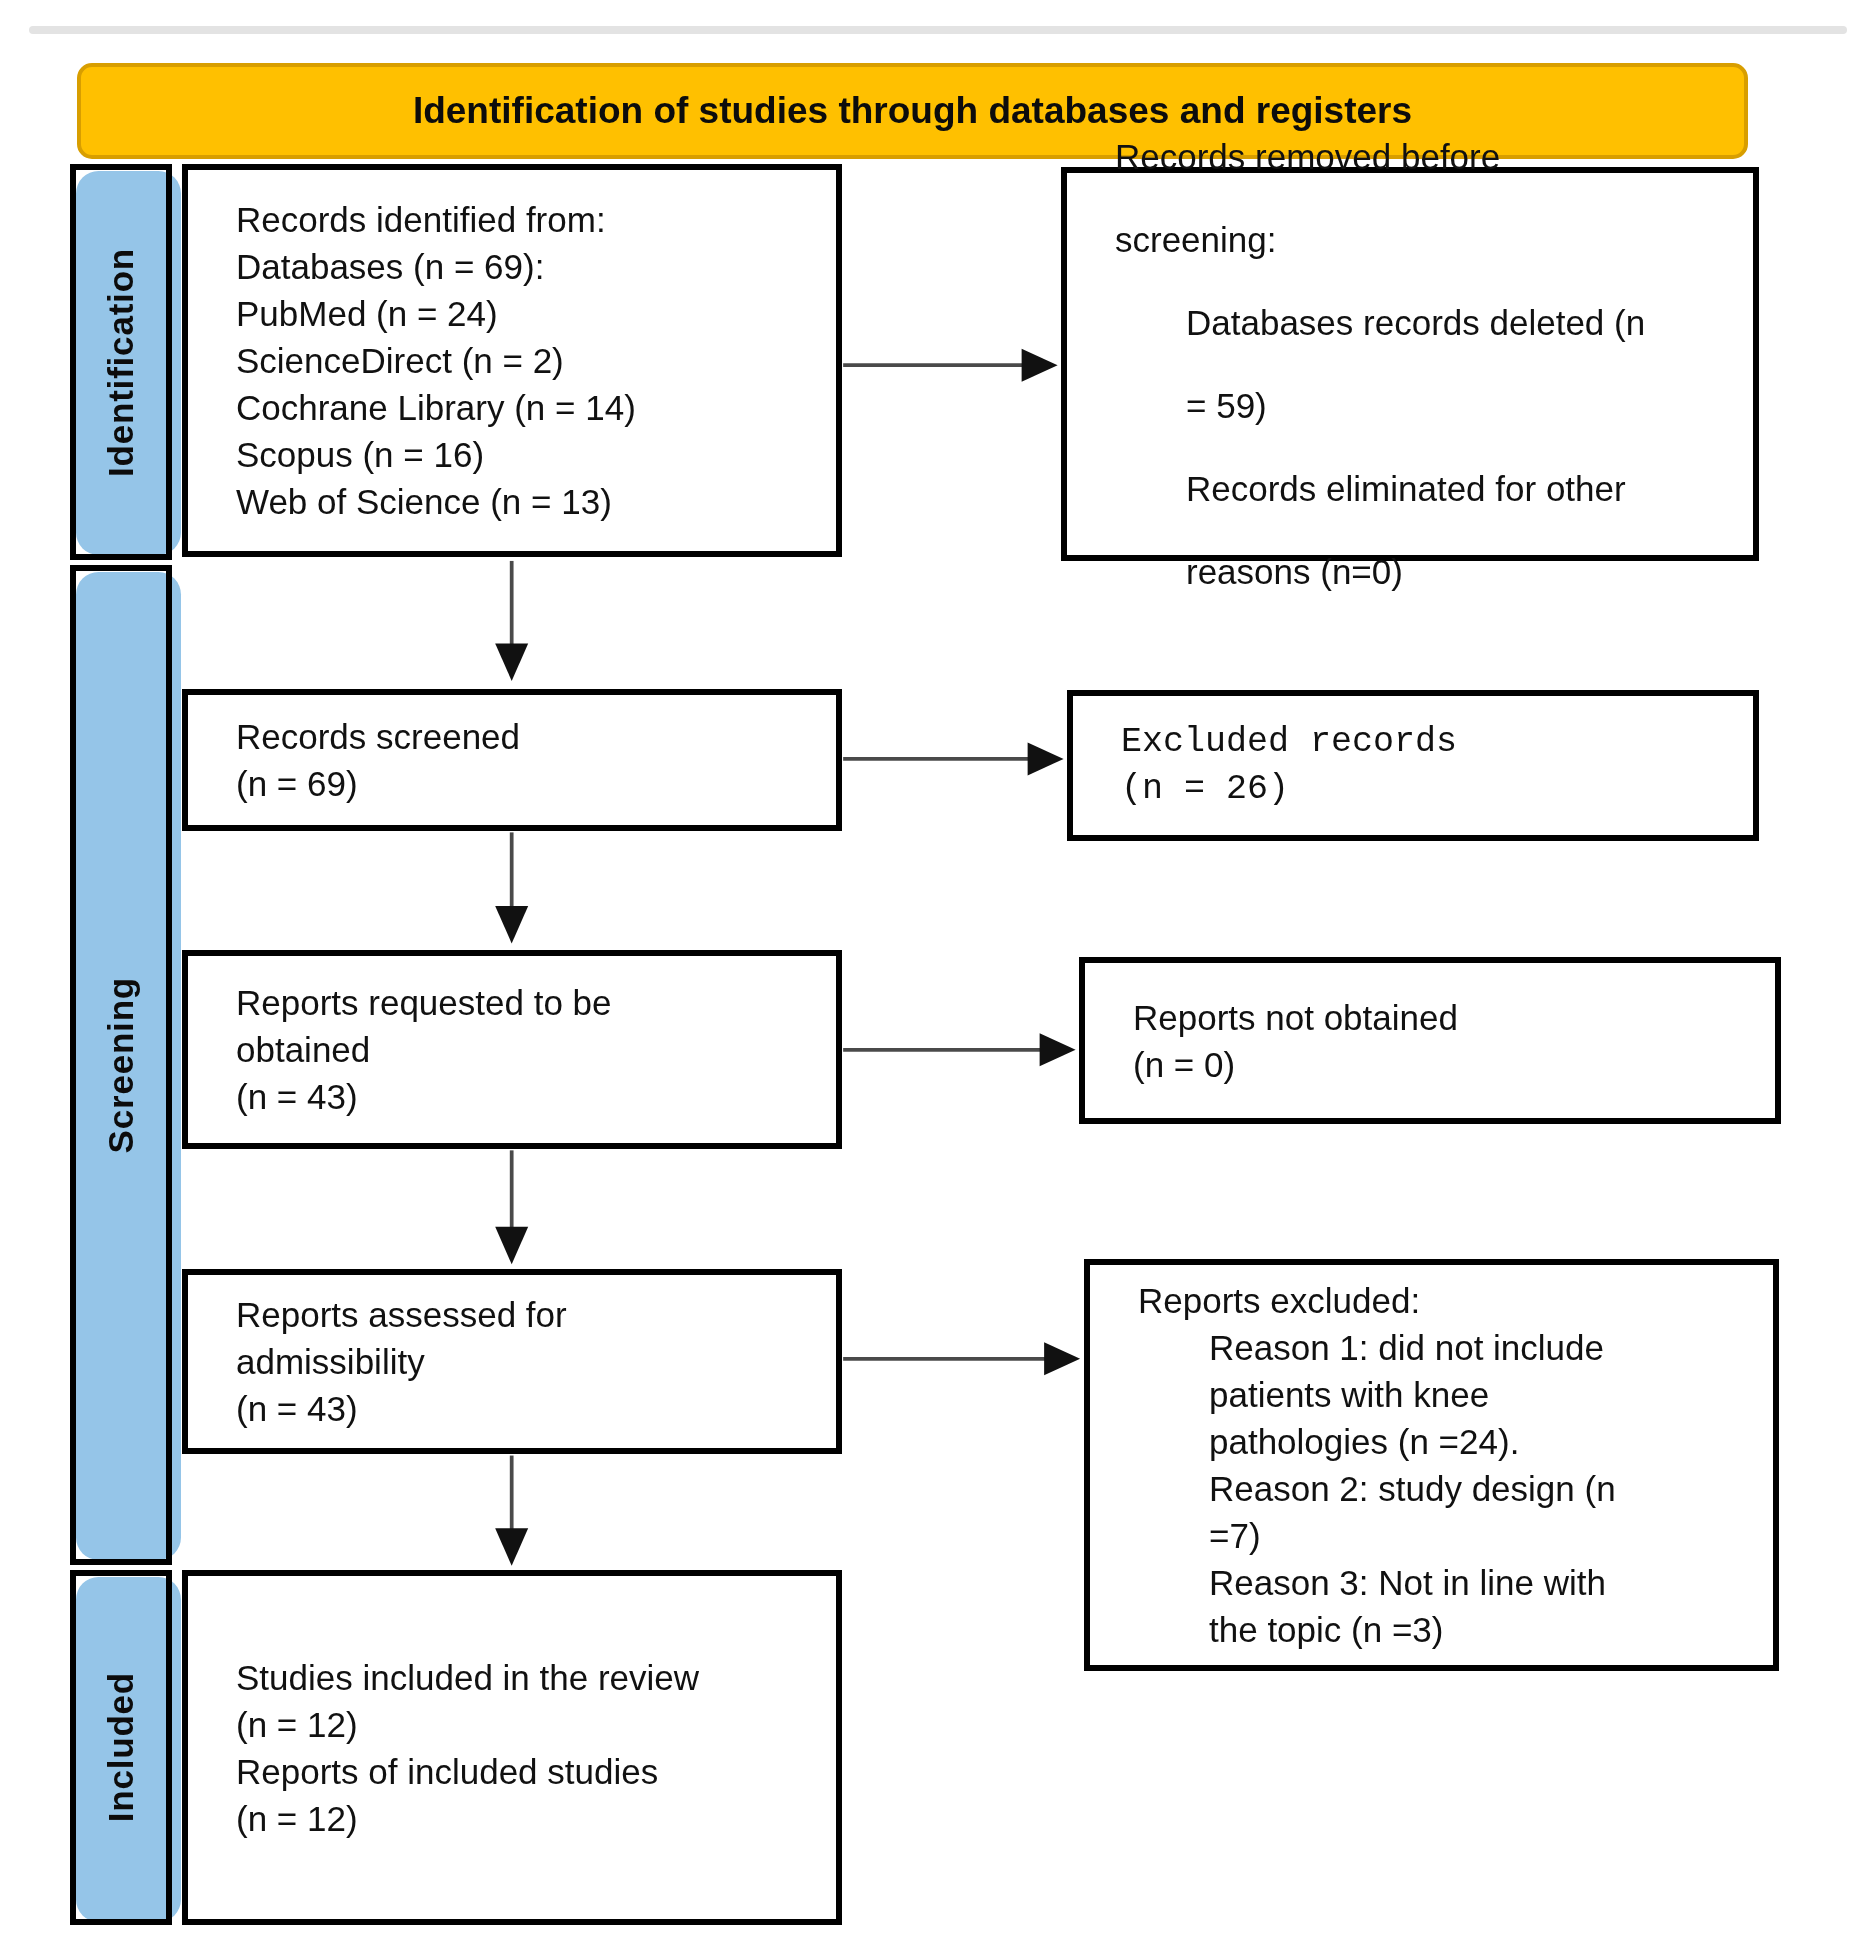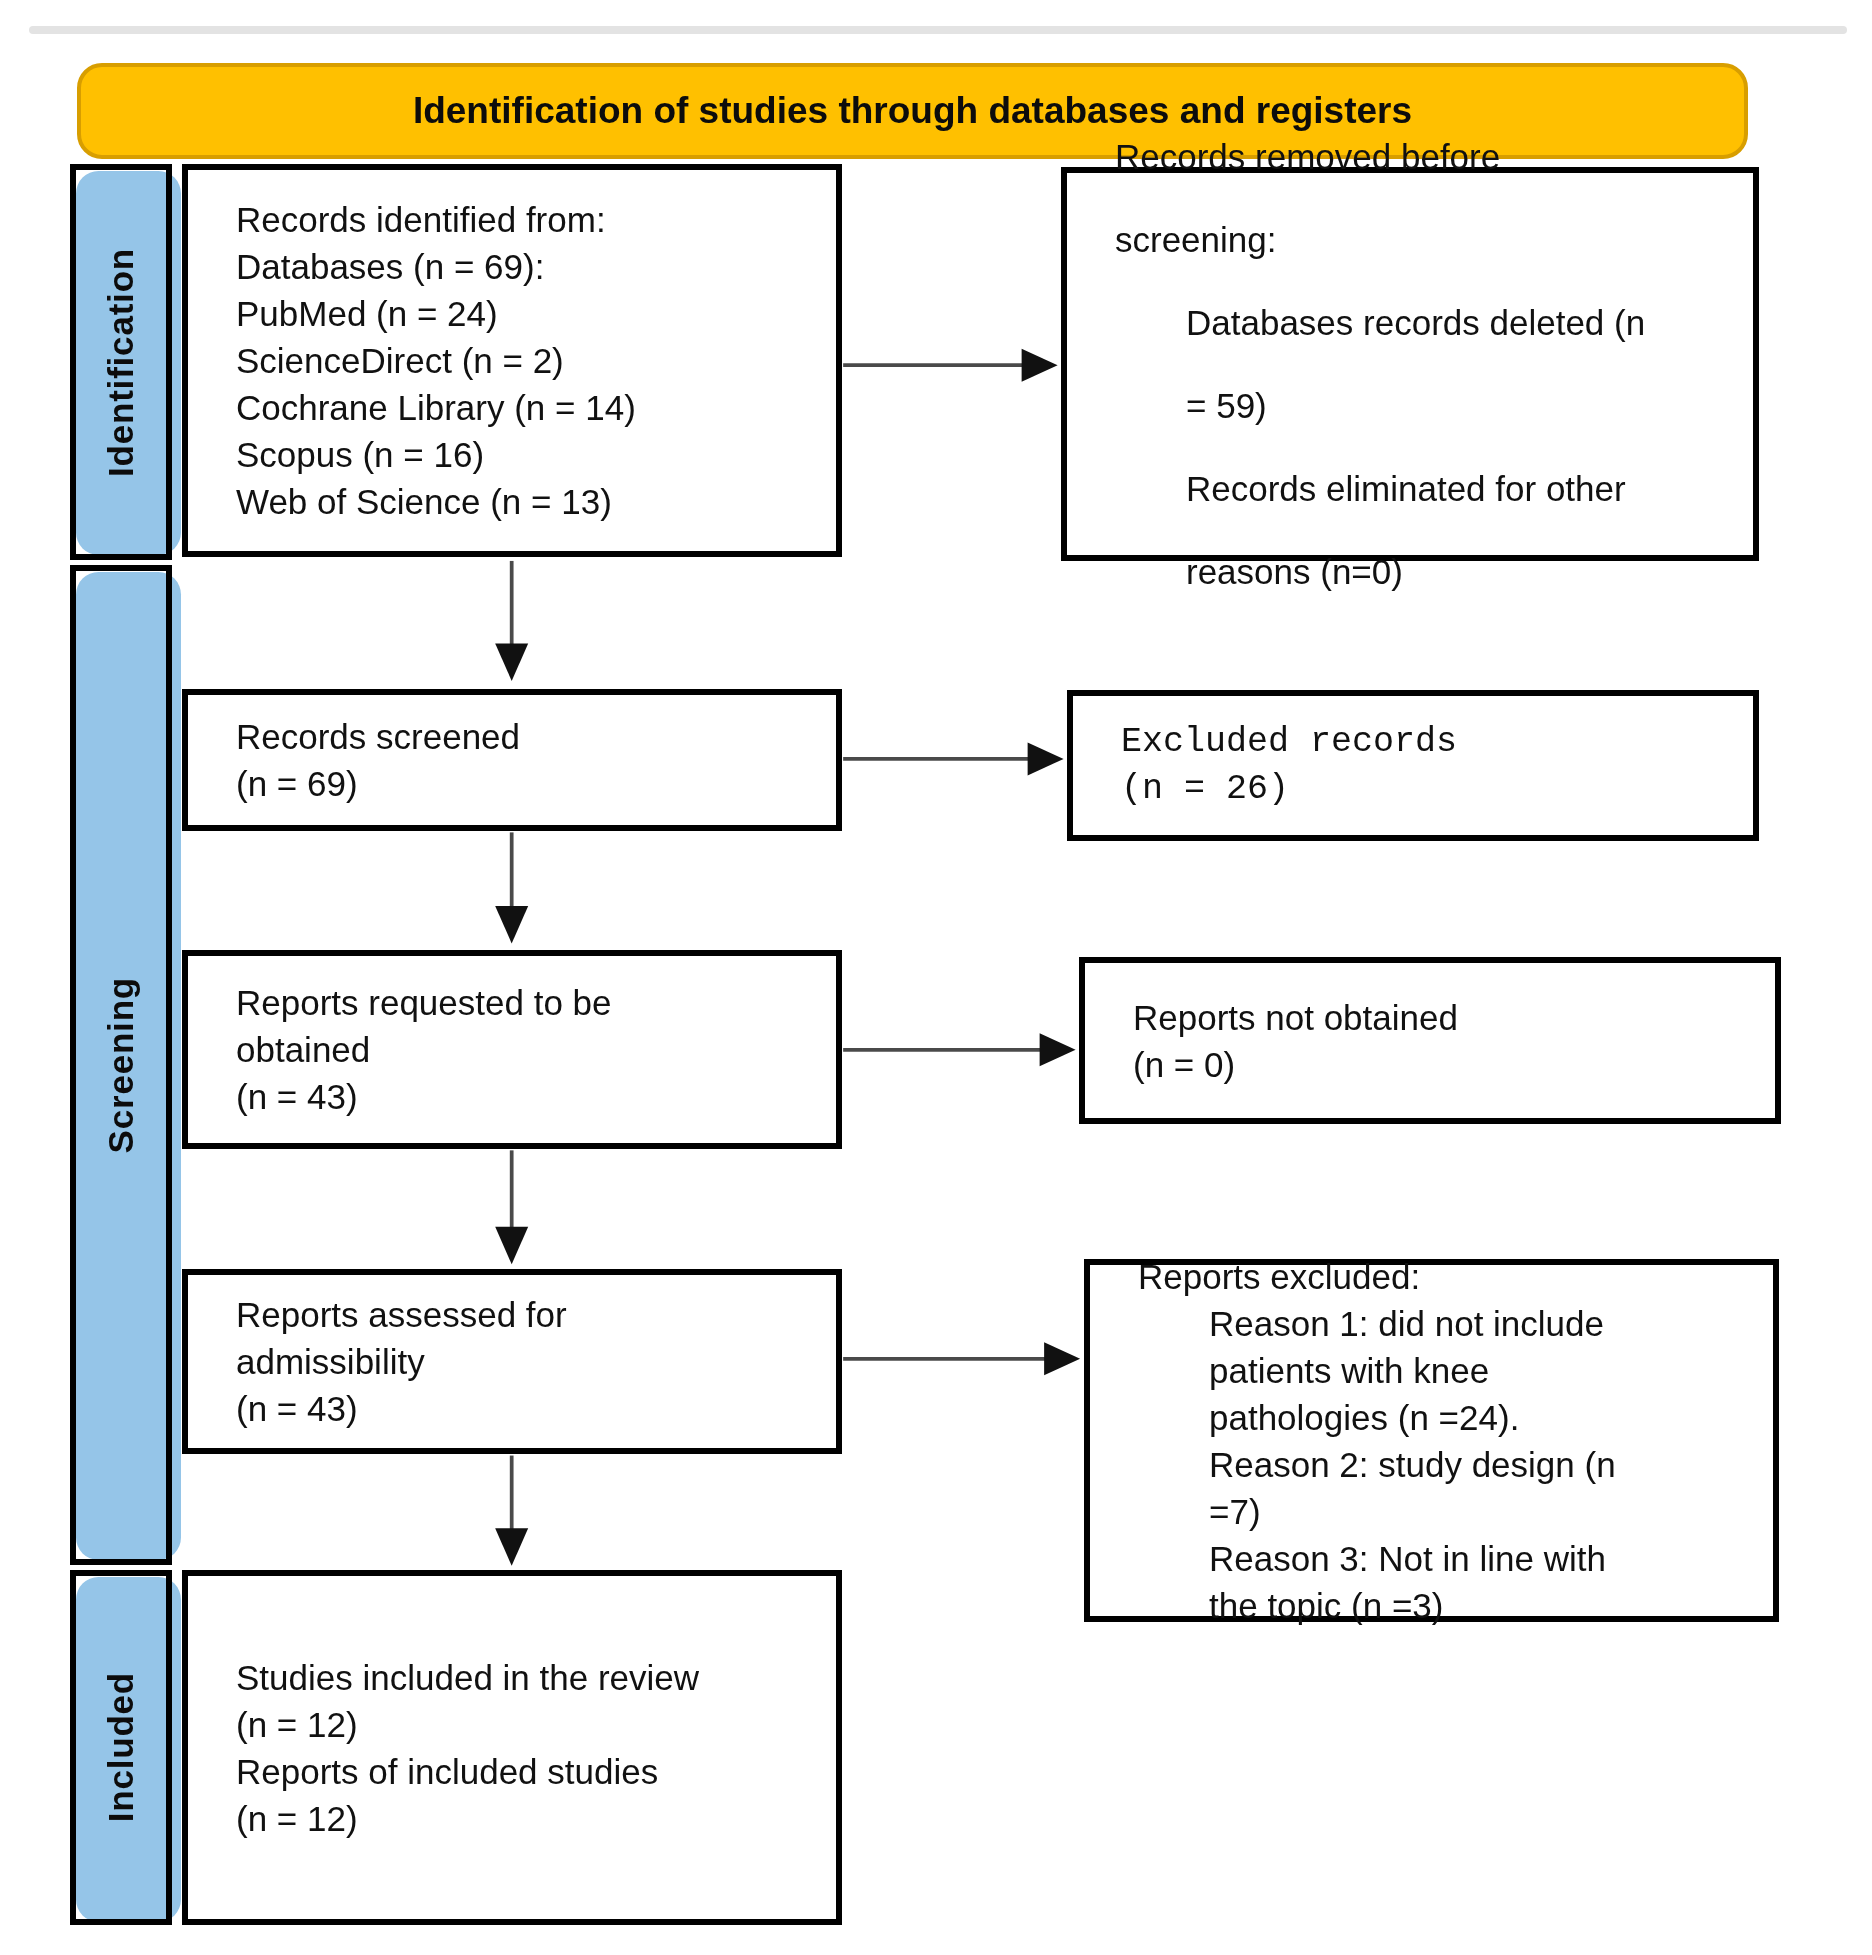--- a/index.html
+++ b/index.html
@@ -22,21 +22,21 @@
     overflow:hidden;
   }
   .topbar{
     position:absolute;left:28.5px;top:26px;width:1818px;height:8.3px;
     background:var(--top-bar);border-radius:4.5px;
   }
   .banner{
     position:absolute;left:77px;top:63px;width:1671px;height:96px;
     background:var(--header-fill);
     border:4.5px solid var(--header-border);
-    border-radius:25px;
+    border-radius:15px;
     box-sizing:border-box;
     display:flex;align-items:center;justify-content:center;
     font-weight:bold;font-size:37px;color:#0c0c0c;
   }
   .side-blue{
     position:absolute;background:var(--sidebar-fill);border-radius:22.5px;
   }
   .side-frame{
     position:absolute;border:6.8px solid var(--box-border);
     box-sizing:border-box;background:transparent;
@@ -131,21 +131,21 @@
   <div class="box" style="left:1067px;top:690px;width:692px;height:151px;font-family:Liberation Mono, monospace;">
     <div class="ln">Excluded records</div>
     <div class="ln">(n = 26)</div>
   </div>
 
   <div class="box" style="left:1079px;top:957px;width:702px;height:167px;">
     <div class="ln">Reports not obtained</div>
     <div class="ln">(n = 0)</div>
   </div>
 
-  <div class="box" style="left:1084px;top:1259px;width:695px;height:363px;">
+  <div class="box" style="left:1084px;top:1259px;width:695px;height:412px;">
     <div class="ln">Reports excluded:</div>
     <div class="ln ind">Reason 1: did not include</div>
     <div class="ln ind">patients with knee</div>
     <div class="ln ind">pathologies (n =24).</div>
     <div class="ln ind">Reason 2: study design (n</div>
     <div class="ln ind">=7)</div>
     <div class="ln ind">Reason 3: Not in line with</div>
     <div class="ln ind">the topic (n =3)</div>
   </div>
 

